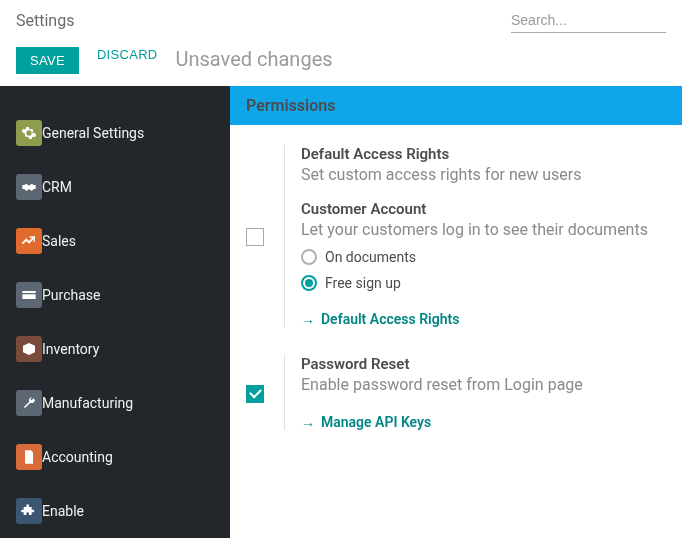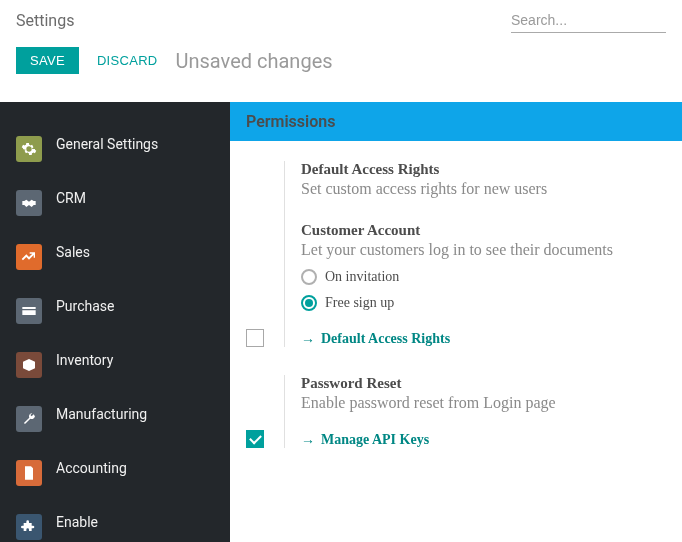--- a/index.html
+++ b/index.html
@@ -2,42 +2,42 @@
 <html><head>
 <meta charset="utf-8">
 <style>
   * { box-sizing: border-box; margin: 0; padding: 0; }
   body { font-family: -apple-system, BlinkMacSystemFont, "Segoe UI", Roboto, sans-serif; font-size: 14px; color: #4c4c4c; width: 682px; height: 542px; overflow: hidden; }
   .header { padding: 8px 16px 0 16px; }
   .title-row { display: flex; align-items: center; justify-content: space-between; }
   .title { font-size: 16px; color: #6c6c6c; font-weight: 400; }
   .search { border: none; border-bottom: 1px solid #aaa; font-size: 14px; padding: 4px 0; width: 155px; outline: none; color: #6c6c6c; }
   .search::placeholder { color: #9a9a9a; }
-  .actions-row { display: flex; align-items: center; gap: 18px; margin-top: 14px; padding-bottom: 28px; }
+  .actions-row { display: flex; align-items: flex-start; gap: 18px; margin-top: 14px; padding-bottom: 12px; }
   .btn-save { background: #00a09d; color: #fff; border: none; padding: 6px 14px; font-size: 13px; font-weight: 500; cursor: pointer; letter-spacing: 0.3px; }
   .btn-discard { background: none; border: none; color: #00a09d; font-size: 13px; font-weight: 500; cursor: pointer; letter-spacing: 0.3px; }
   .unsaved { color: #9a9a9a; font-size: 20px; }
   .body { display: flex; height: calc(100% - 90px); }
   .sidebar { width: 230px; background: #23272b; color: #fff; padding-top: 20px; flex-shrink: 0; }
-  .sidebar-item { display: flex; align-items: flex-start; padding: 14px 16px; cursor: pointer; gap: 14px; }
+  .sidebar-item { display: flex; align-items: center; padding: 14px 16px; cursor: pointer; }
   .sidebar-icon { width: 26px; height: 26px; display: flex; align-items: center; justify-content: center; border-radius: 3px; flex-shrink: 0; }
   .sidebar-label { font-size: 14px; color: #f0f0f0; }
   .main { flex: 1; overflow-y: auto; background: #fff; }
   .section-header { background: #0ea5e9; padding: 10px 16px; font-size: 16px; font-weight: 600; color: #4c4c4c; }
   .settings-list { padding: 20px 16px; }
-  .setting-row { display: flex; align-items: flex-end; margin-bottom: 28px; font-family: Liberation Serif, serif; }
+  .setting-row { display: flex; align-items: center; margin-bottom: 28px; }
   .control-col { width: 30px; flex-shrink: 0; padding-top: 2px; }
   .divider-col { width: 1px; background: #e0e0e0; align-self: stretch; margin: 0 16px 0 8px; }
   .content-col { flex: 1; }
   .setting-title { font-weight: 600; color: #4c4c4c; font-size: 15px; margin-bottom: 2px; }
   .setting-desc { color: #8a8a8a; font-size: 16px; }
   .checkbox { width: 18px; height: 18px; border: 1.5px solid #a8a8a8; background: #fff; cursor: pointer; display: flex; align-items: center; justify-content: center; }
   .checkbox.checked { background: #00a09d; border-color: #00a09d; }
   .checkbox.checked::after { content: ""; width: 5px; height: 9px; border: solid #fff; border-width: 0 2px 2px 0; transform: rotate(45deg) translate(-1px,-1px); }
-  .sub-block { margin-top: 24px; }
+  .sub-block { margin-top: 16px; }
   .radio-row { display: flex; align-items: center; gap: 8px; margin-top: 10px; cursor: pointer; }
   .radio { width: 16px; height: 16px; border: 2px solid #b0b0b0; border-radius: 50%; display: flex; align-items: center; justify-content: center; }
   .radio.selected { border-color: #00a09d; }
   .radio.selected::after { content: ""; width: 8px; height: 8px; background: #00a09d; border-radius: 50%; }
   .radio-label { font-size: 14px; color: #4c4c4c; }
   .link-row { display: flex; align-items: center; gap: 6px; margin-top: 20px; cursor: pointer; color: #008784; font-weight: 600; font-size: 14px; }
   .link-arrow { font-weight: bold; }
 </style>
 </head>
 <body>
@@ -130,21 +130,21 @@
           </div>
           <div class="divider-col"></div>
           <div class="content-col">
             <div class="setting-title">Default Access Rights</div>
             <div class="setting-desc">Set custom access rights for new users</div>
             <div class="sub-block">
               <div class="setting-title">Customer Account</div>
               <div class="setting-desc">Let your customers log in to see their documents</div>
               <div class="radio-row">
                 <span class="radio"></span>
-                <span class="radio-label">On invitation</span>
+                <span class="radio-label">On documents</span>
               </div>
               <div class="radio-row">
                 <span class="radio selected"></span>
                 <span class="radio-label">Free sign up</span>
               </div>
               <div class="link-row">
                 <span class="link-arrow">→</span>
                 <span>Default Access Rights</span>
               </div>
             </div>

